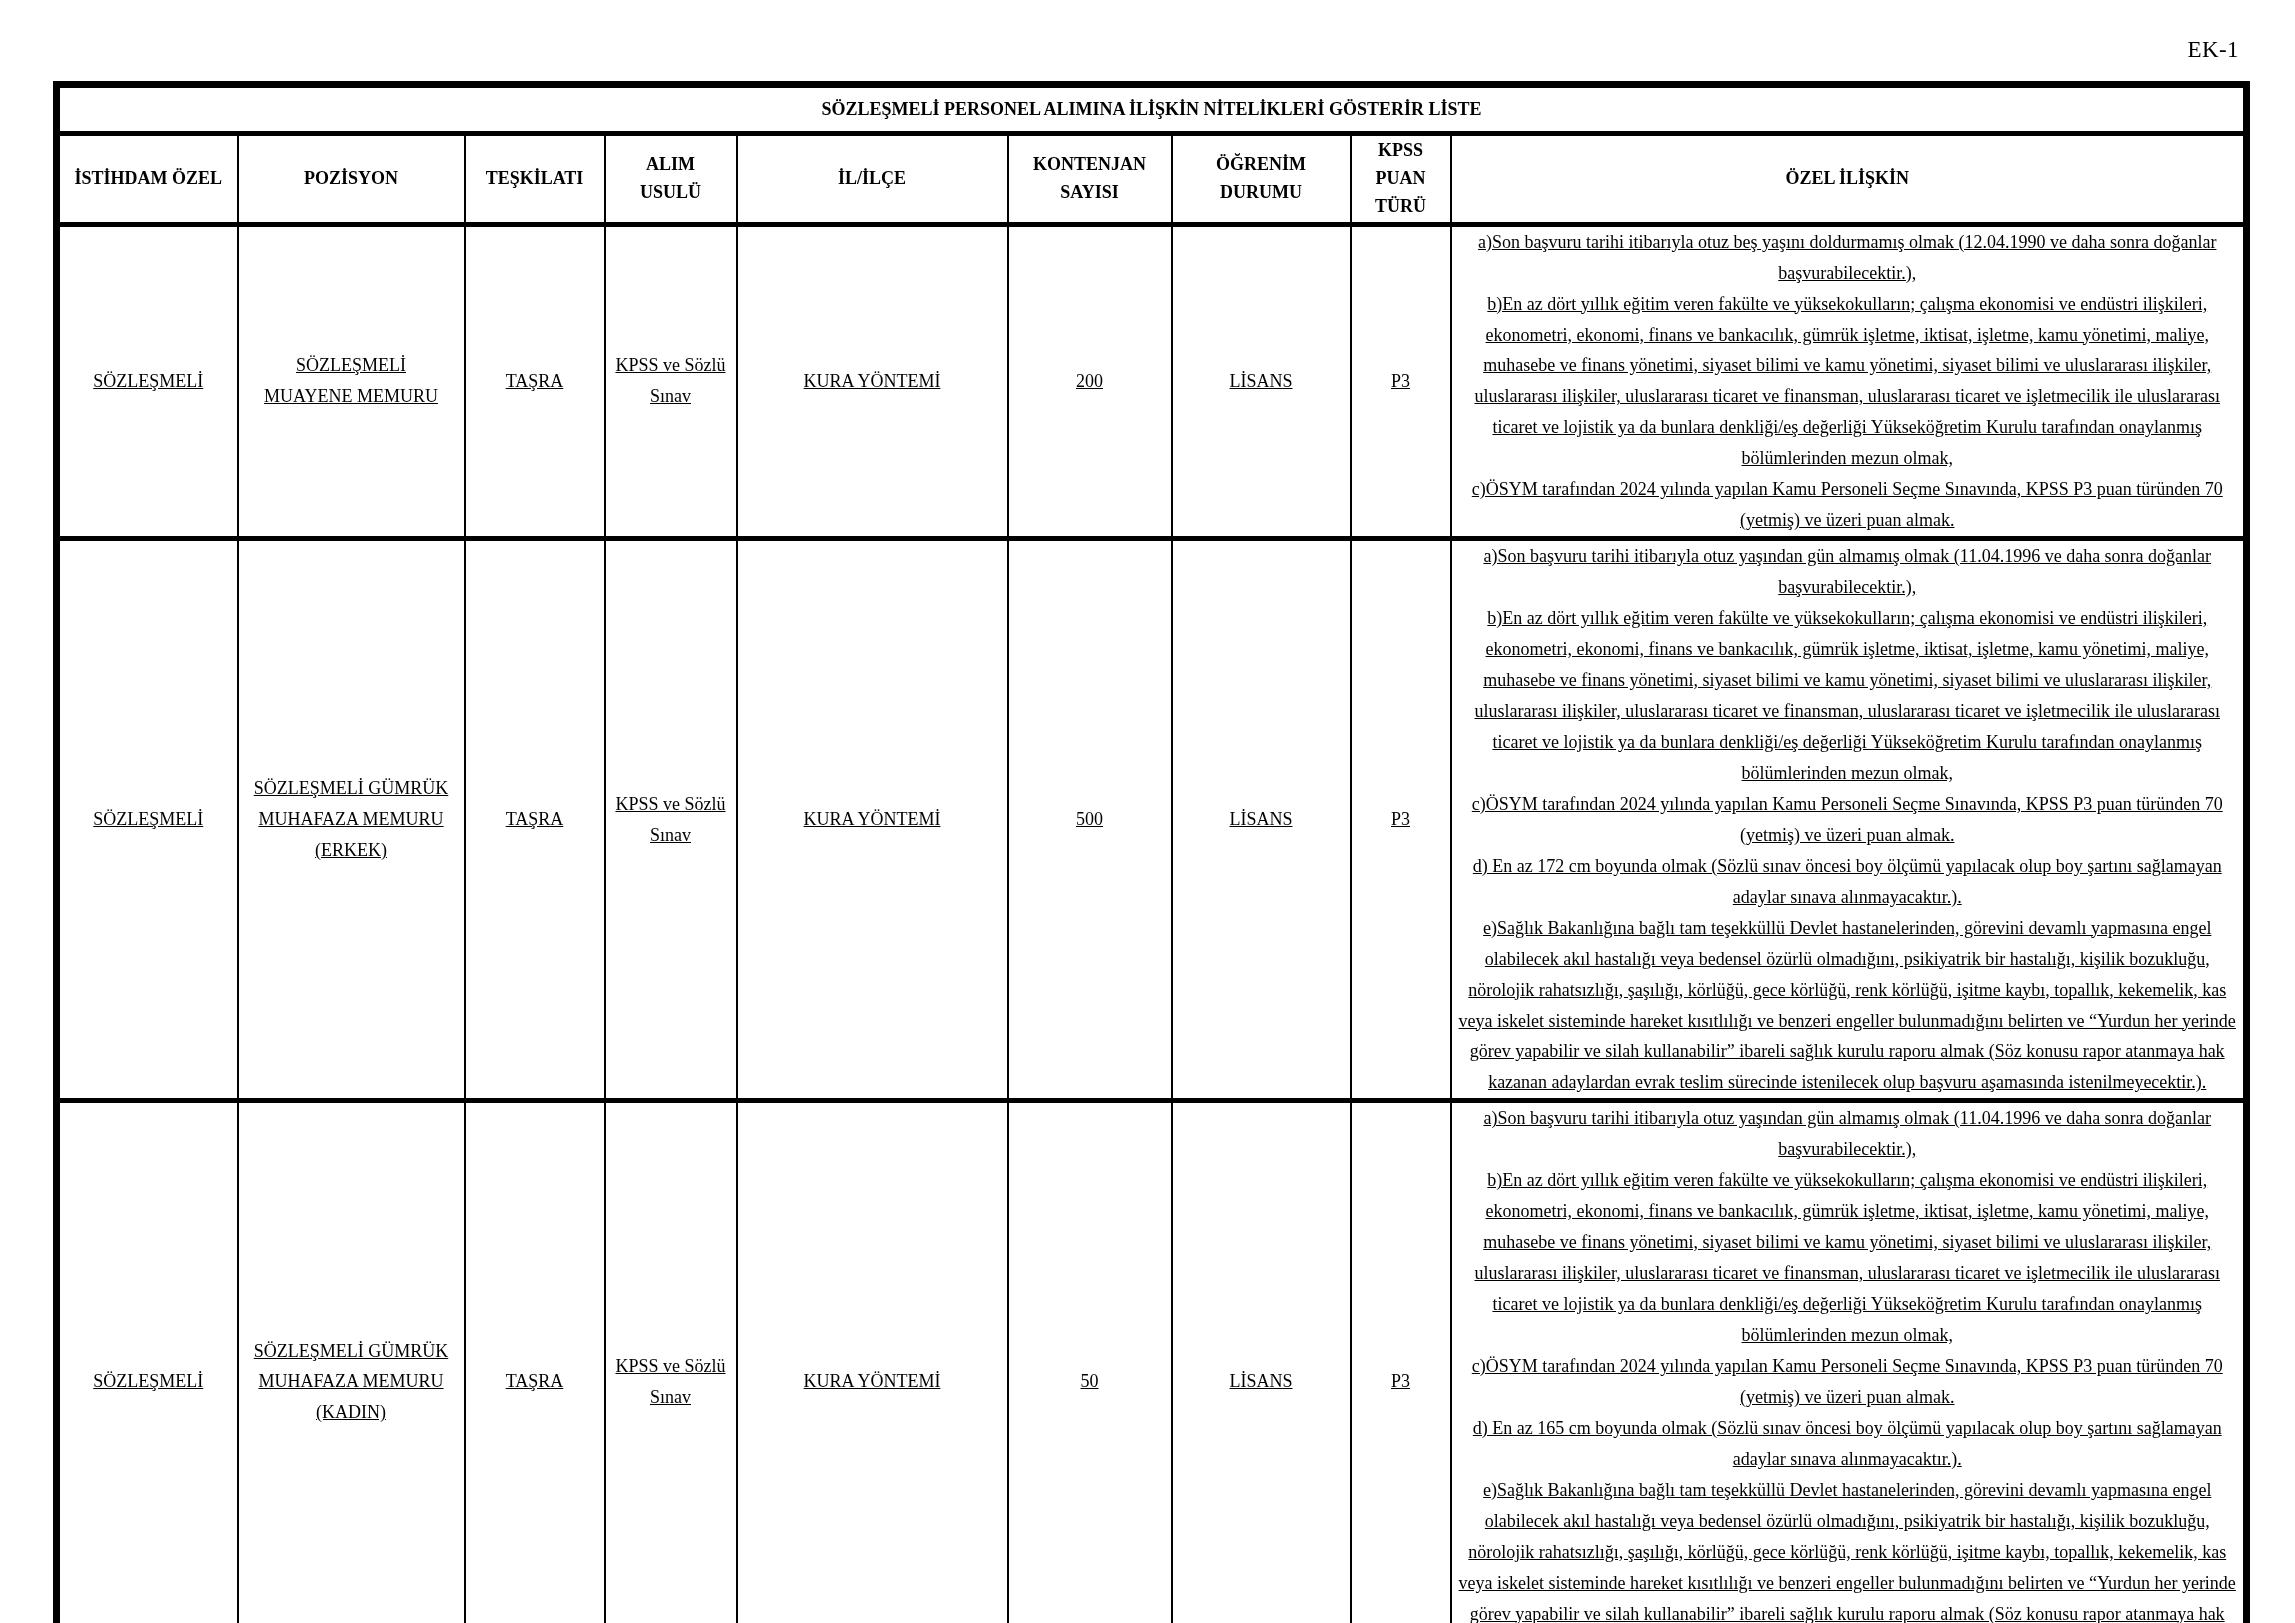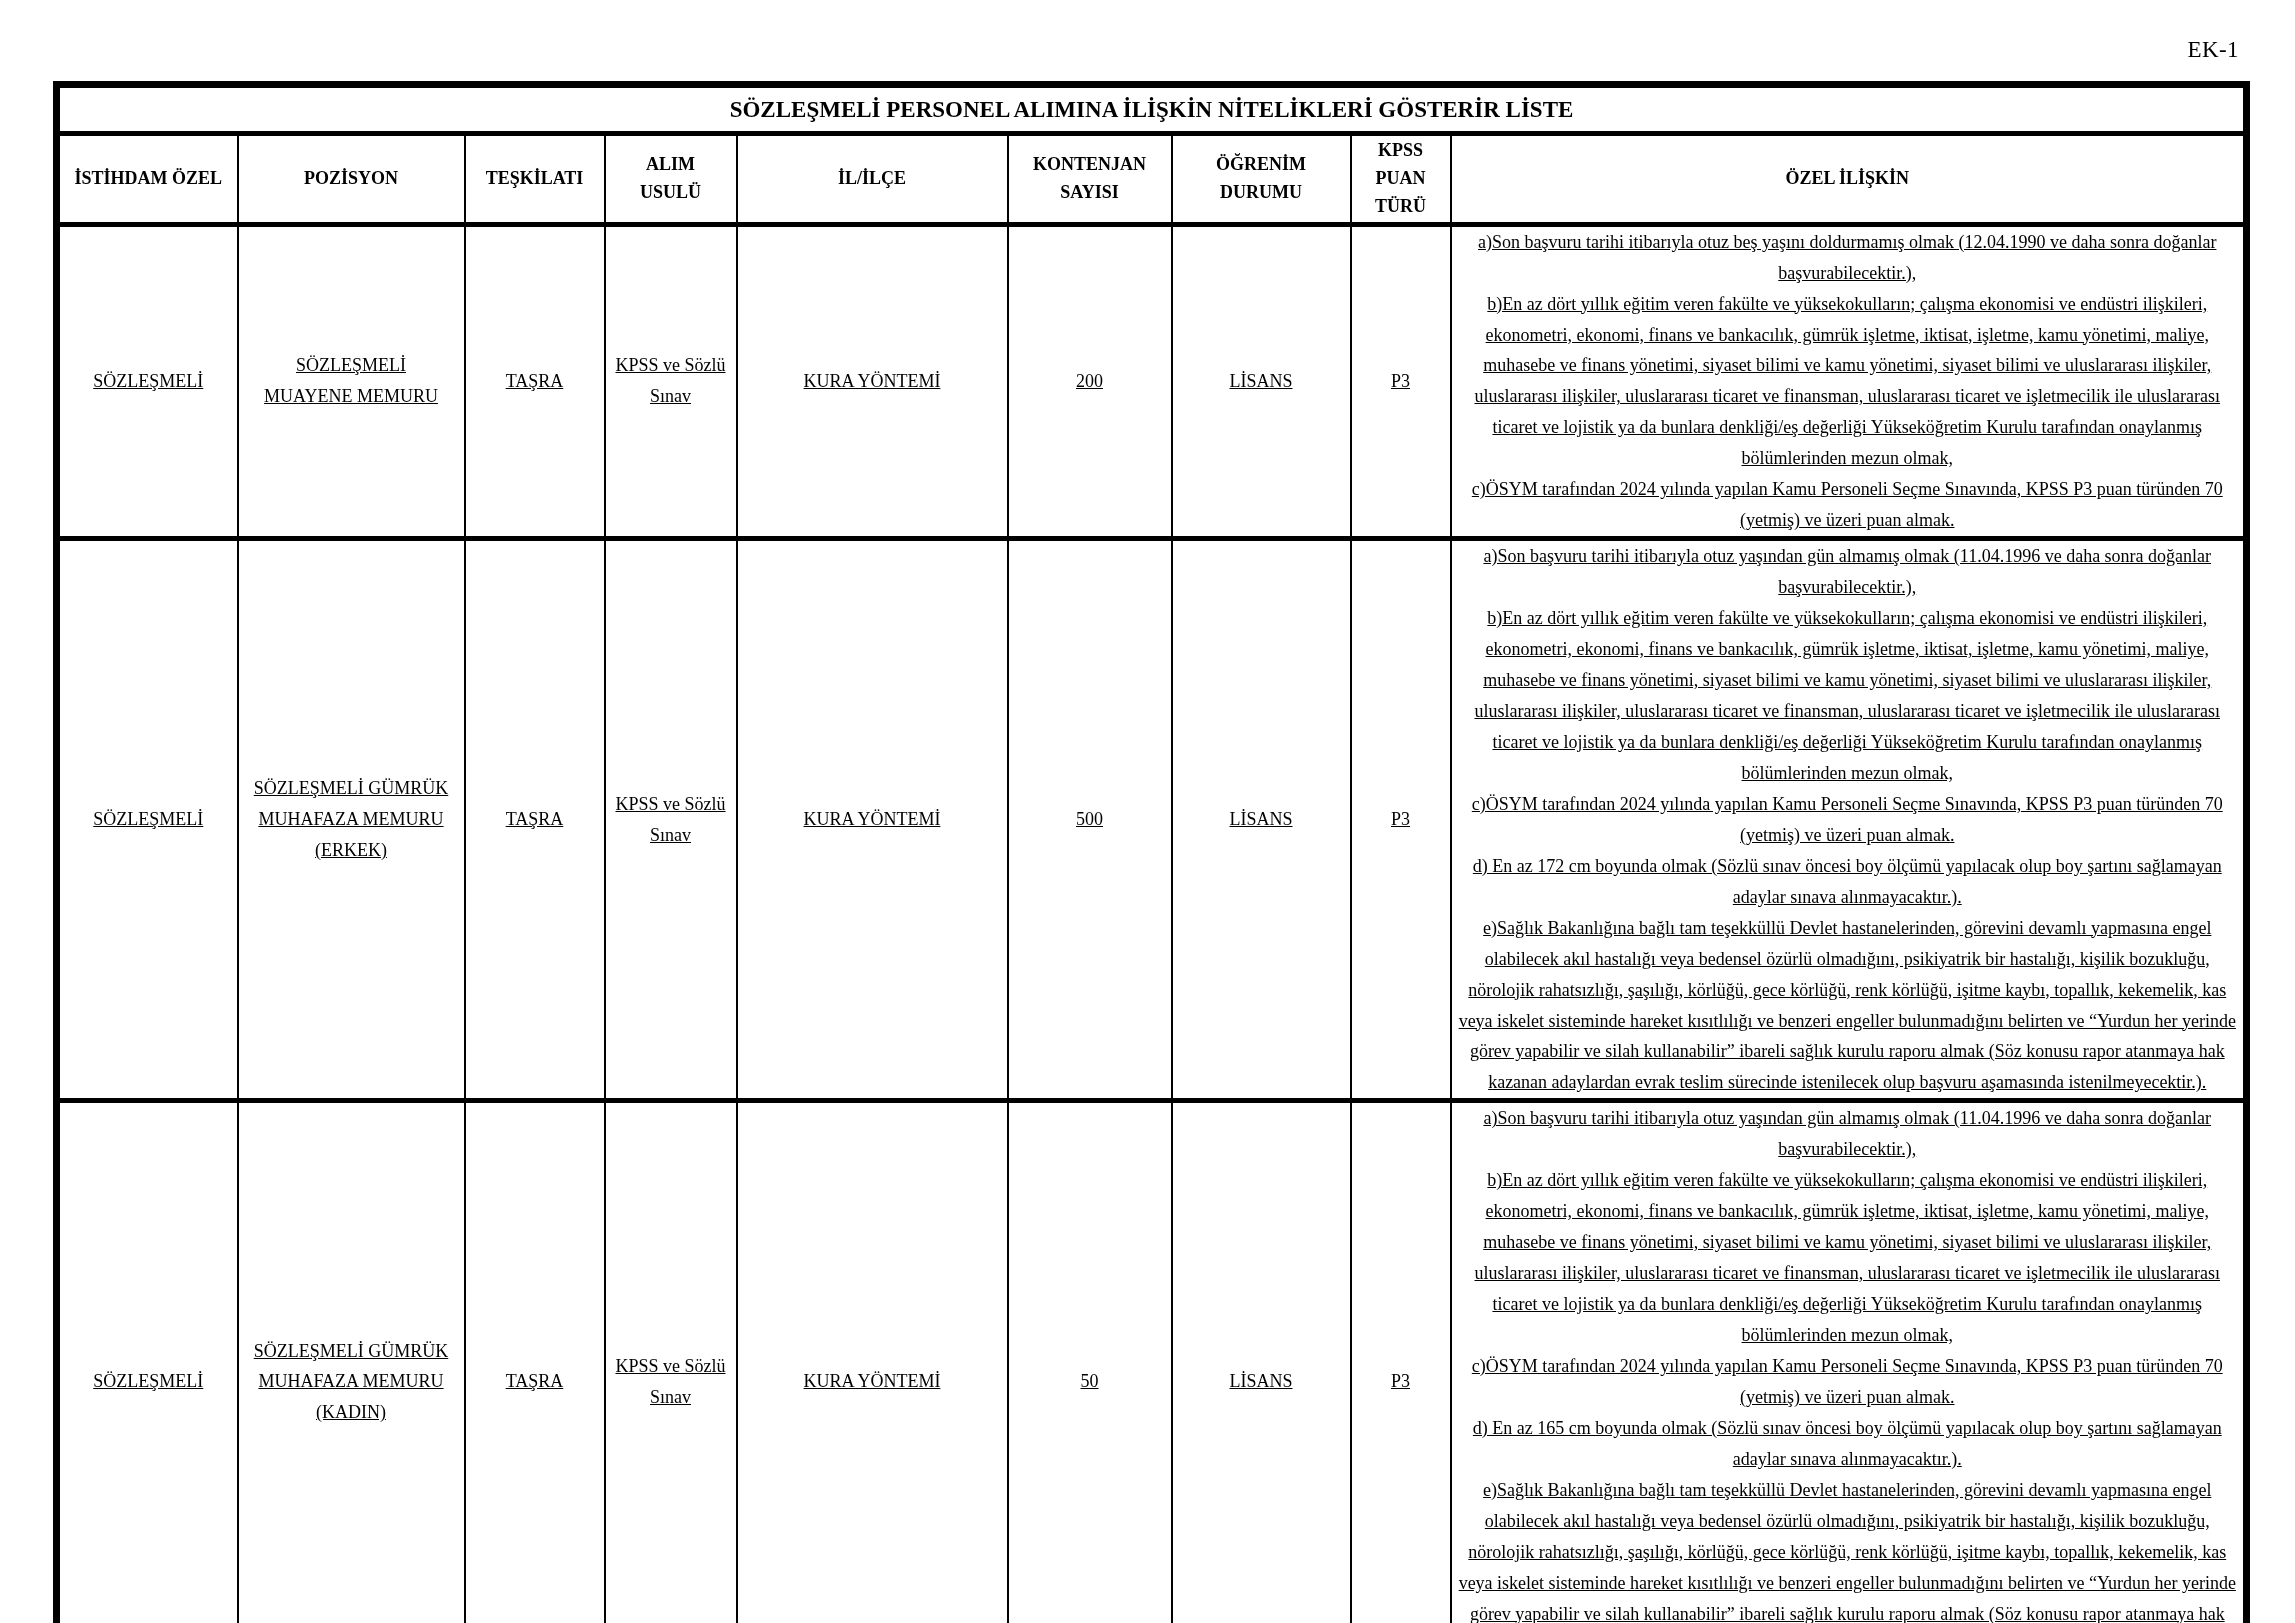--- a/index.html
+++ b/index.html
@@ -38,21 +38,21 @@
     border: 2.5px solid #000;
     overflow: hidden;
   }
   
   tr.title-row td {
     border-bottom: 5px solid #000;
     height: 41px;
     text-align: center;
     vertical-align: middle;
     font-weight: bold;
-    font-size: 23px;
+    font-size: 18px;
   }
   tr.header-row td {
     border-bottom: 5px solid #000;
     height: 76px;
     text-align: center;
     vertical-align: middle;
     font-weight: bold;
     font-size: 18px;
     line-height: 1.55;
     white-space: pre-line;

